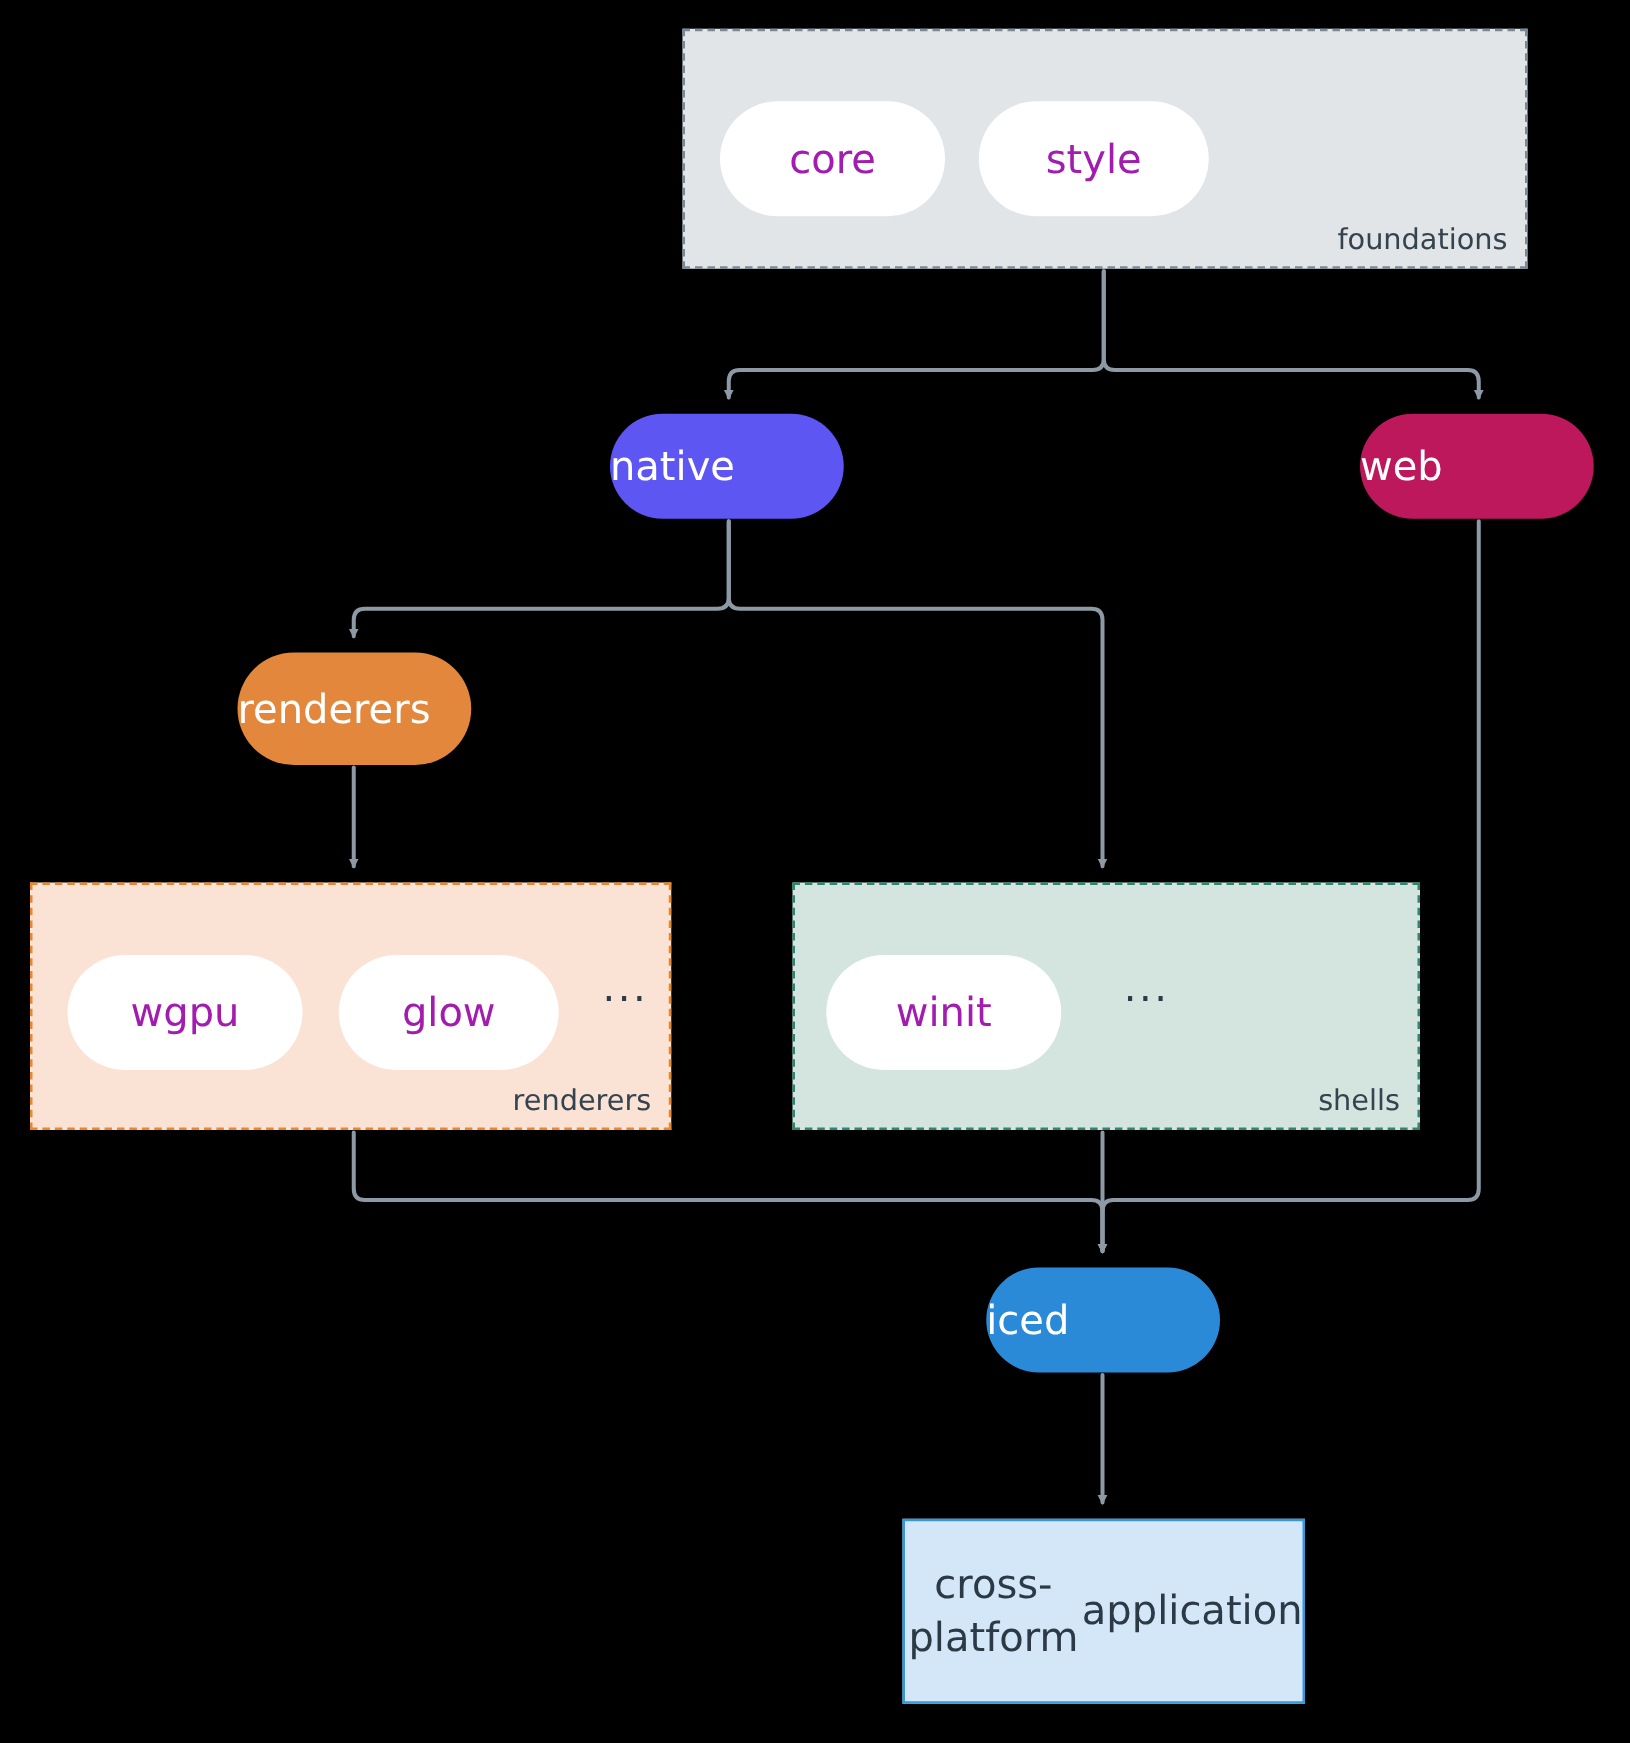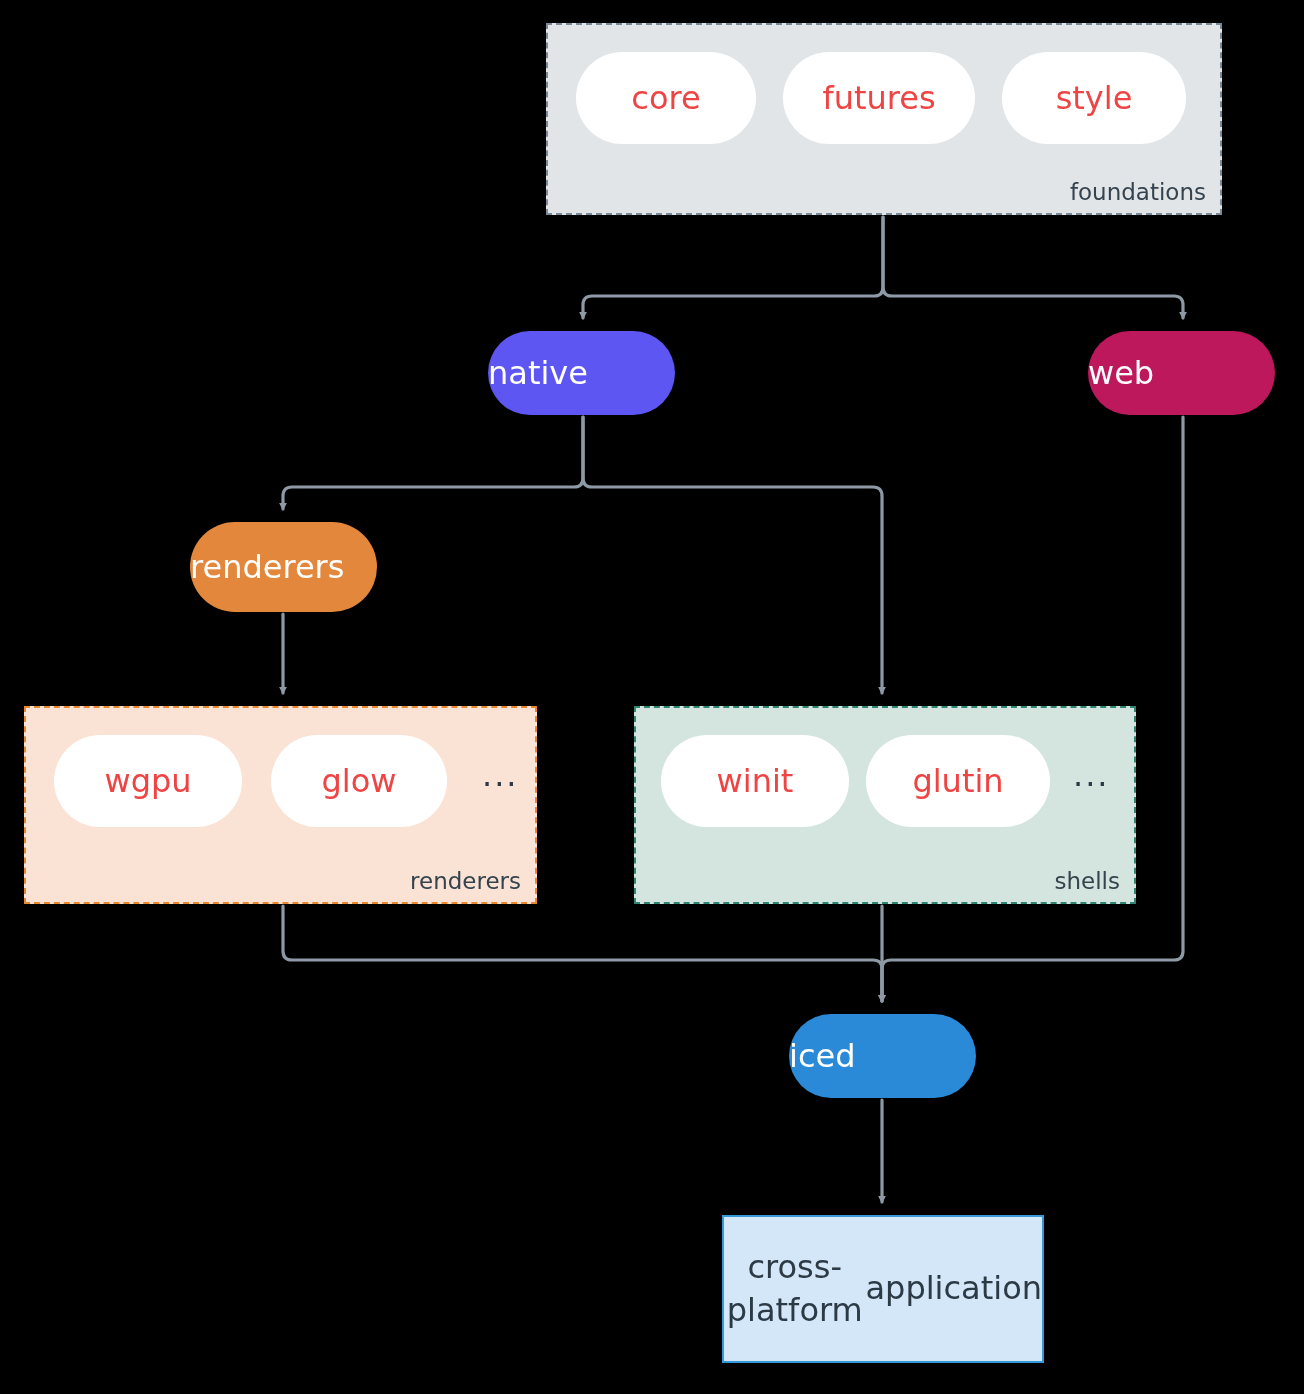--- a/index.html
+++ b/index.html
@@ -74,35 +74,36 @@
 
   
   #group-shells {
     left: 634px; top: 706px;
     width: 502px; height: 198px;
     background: #D4E4DE;
     border: 2px dashed #2E8571;
   }
   #group-shells .pill-row {
     left: 25px; top: 27px;
-    gap: 17px;
+    gap: 44px;
   }
 
   
   .pill-white {
     background: #FFFFFF;
     border-radius: 46px;
     height: 92px;
     display: flex;
     align-items: center;
     justify-content: center;
-    color: #ef4444;
+    color: #a21caf;
     font-size: 32px;
     box-sizing: border-box;
     padding: 0 10px;
+    margin-top: 29px;
   }
   .ellipsis {
     color: #2C3A45;
     font-size: 32px;
     line-height: 1;
     letter-spacing: 2px;
     padding-bottom: 12px;
     margin-left: 6px;
   }
 
@@ -176,23 +177,20 @@
 
       <path d="M882,1100 L882,1202" marker-end="url(#arrowhead)"></path>
     </g>
   </svg>
 
   <div class="group" id="group-foundations">
     <div class="pill-row">
       <div class="pill-white" style="width:180px">
         <span>core</span>
       </div>
-      <div class="pill-white" style="width:192px">
-        <span>futures</span>
-      </div>
       <div class="pill-white" style="width:184px">
         <span>style</span>
       </div>
     </div>
     <div class="group-label">foundations</div>
   </div>
 
   <div class="node node-pill" id="node-native">
     <span>native</span>
   </div>
@@ -216,23 +214,20 @@
       <div class="ellipsis">...</div>
     </div>
     <div class="group-label">renderers</div>
   </div>
 
   <div class="group" id="group-shells">
     <div class="pill-row">
       <div class="pill-white" style="width:188px">
         <span>winit</span>
       </div>
-      <div class="pill-white" style="width:184px">
-        <span>glutin</span>
-      </div>
       <div class="ellipsis">...</div>
     </div>
     <div class="group-label">shells</div>
   </div>
 
   <div class="node node-pill" id="node-iced">
     <span>iced</span>
   </div>
 
   <div class="node" id="node-application">

